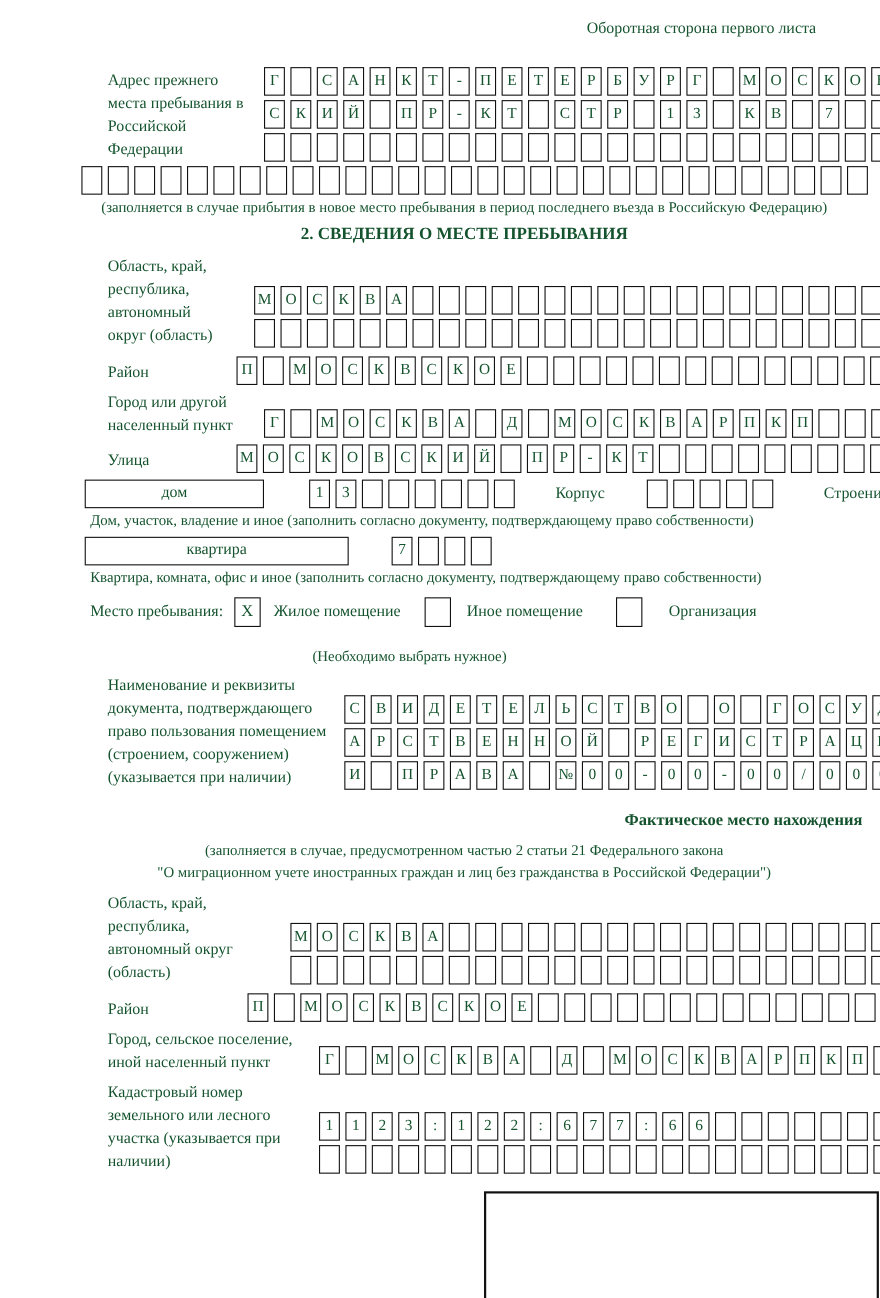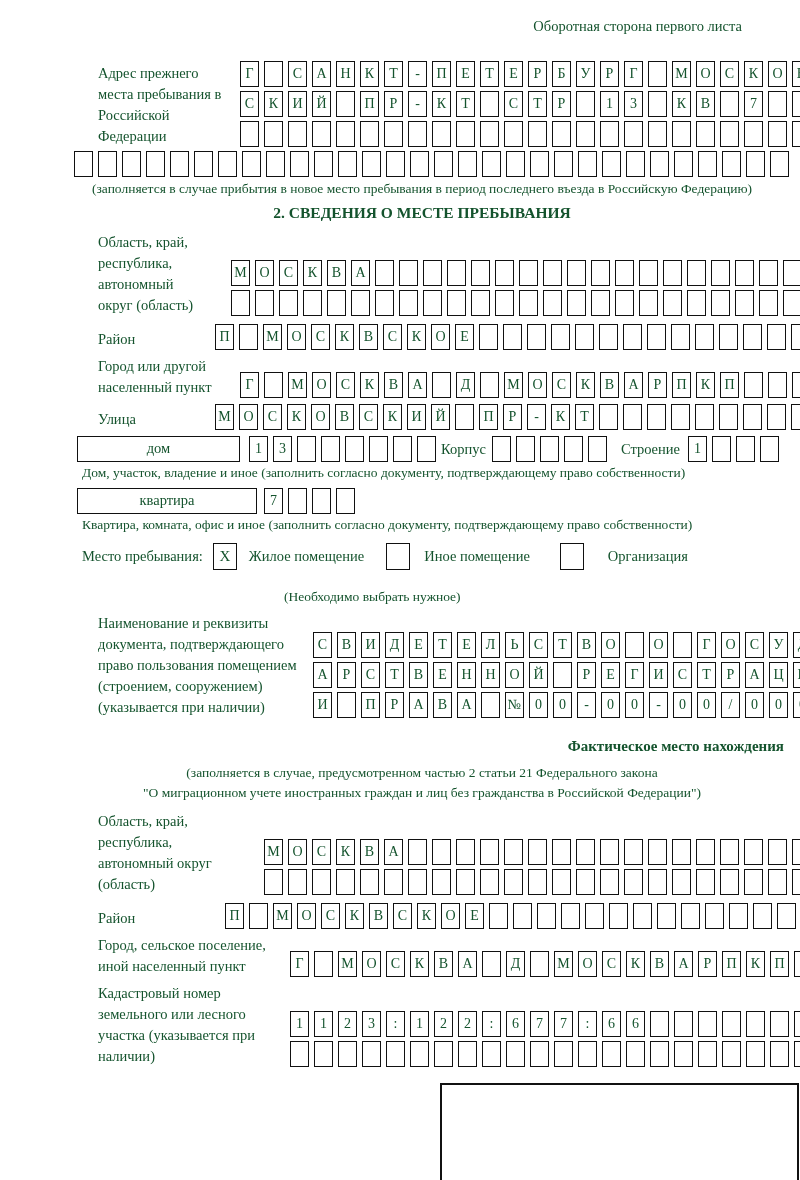--- a/index.html
+++ b/index.html
@@ -27,23 +27,23 @@
   .h2 { font-size:15.5px; font-weight:bold; text-align:center; margin:7px 0 10px; }
   .h3 { font-size:15px; font-weight:bold; text-align:right; margin:20px 16px 10px; }
   .mt26 { margin-top:26px; }
   .mb6 { margin-bottom:6px; }
   .mb8 { margin-bottom:8px;gap:16px; }
   .bigbox {
     height:26px; border:1.8px solid #111; text-align:center;
     font-size:14.5px; line-height:23px; flex-shrink:0; background:#fff;
   }
   .dom-box { width:163px; margin-right:9px; }
-  .kv-box { width:180px; margin-right:7px; }
+  .kv-box { width:240px; margin-right:7px; }
   .inline-lbl { font-size:14.5px; line-height:26px; white-space:nowrap;text-align:center; }
-  .houserow, .aptrow { display:flex; align-items:flex-start; margin-left:33px; margin-bottom:3px; }
+  .houserow, .aptrow { display:flex; align-items:flex-start; margin-left:33px; margin-bottom:3px;gap:32px; }
   .left-note { font-size:13.5px; margin:2px 0 7px 38px; }
   .stay-row { display:flex; align-items:center; margin:10px 0 0 38px; font-size:14.5px; }
   .cb {
     width:24px; height:27px; border:1.8px solid #111; text-align:center;
     font-size:15px; line-height:24px; flex-shrink:0; background:#fff;
   }
   .stay-note { font-size:13.5px; margin:19px 0 8px 240px; }
   .stamp {
     width:359px; height:174px; border:2px solid #111;
     margin:16px 0 0 396px; background:#fff;

